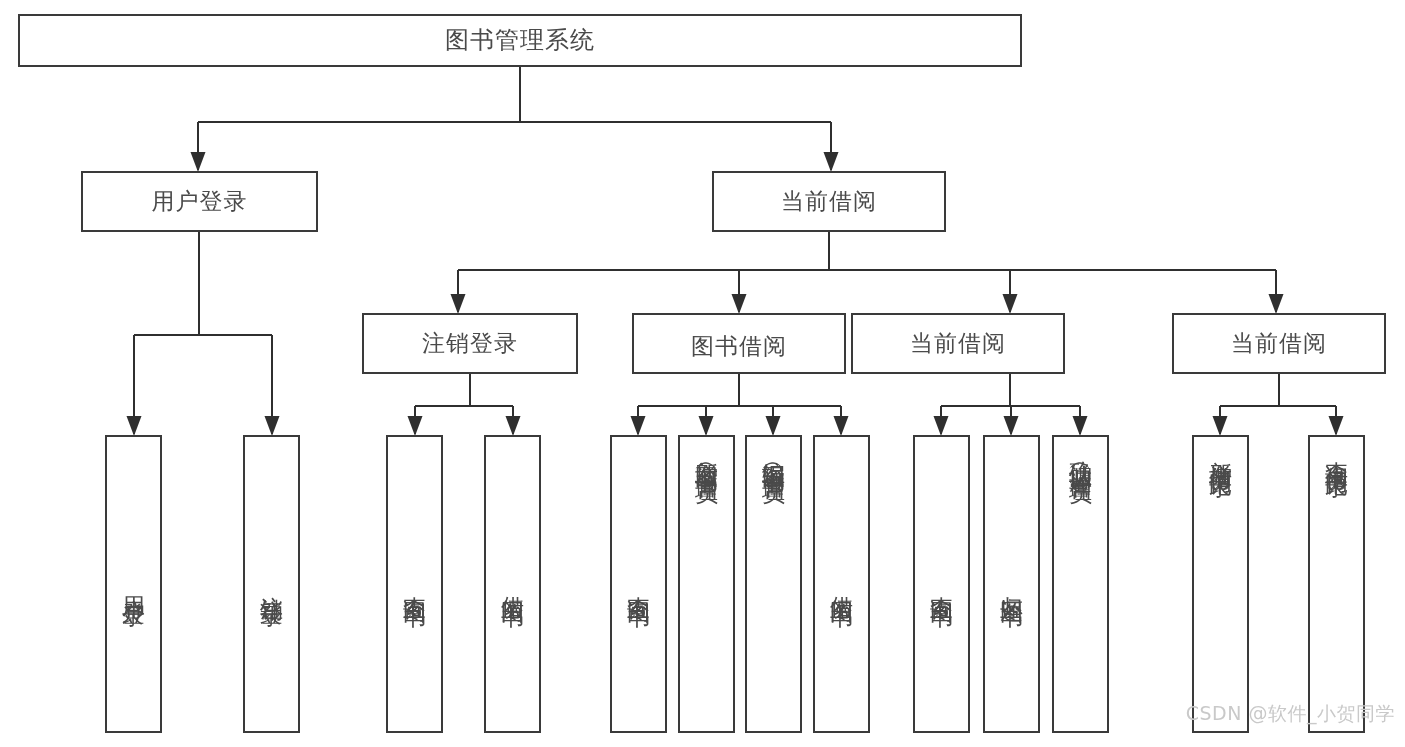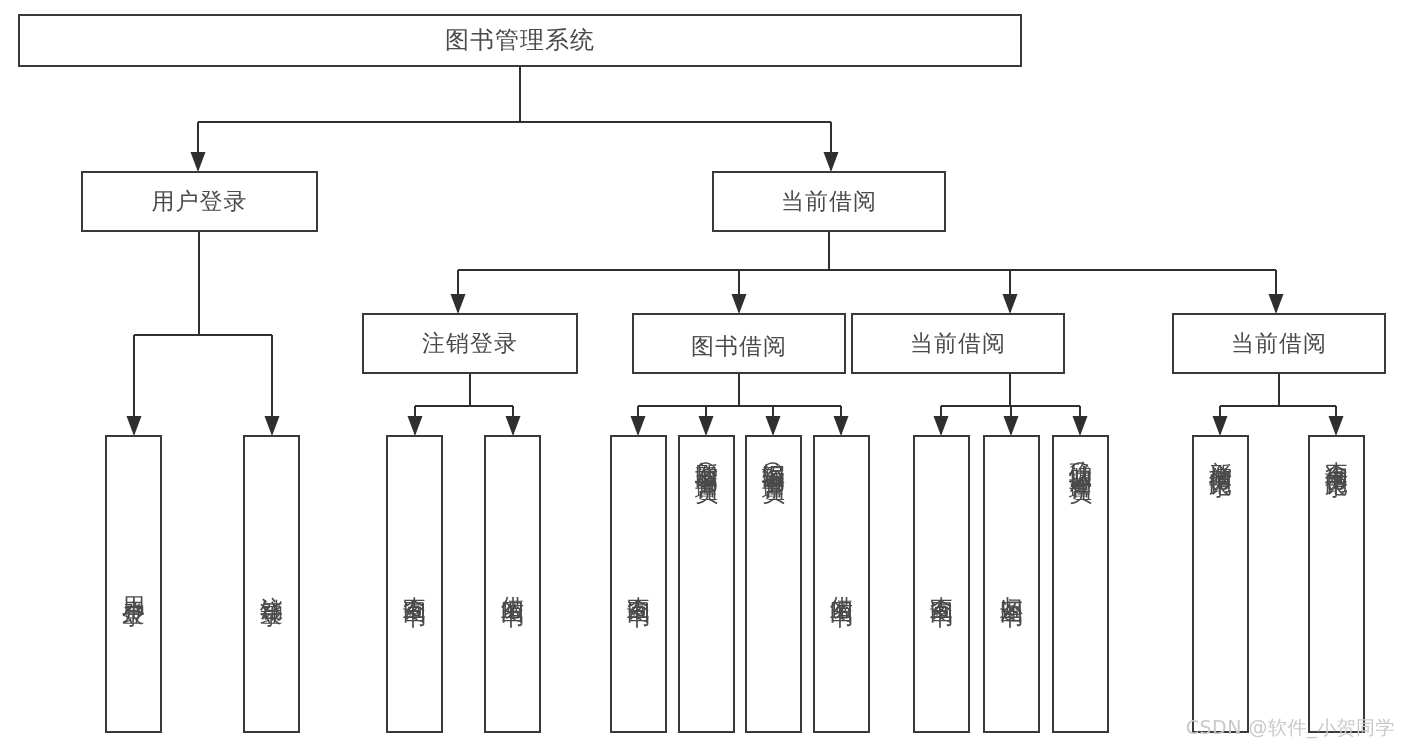--- a/index.html
+++ b/index.html
@@ -63,21 +63,21 @@
   svg.connectors {
     position: absolute;
     left: 0; top: 0;
     width: 1405px;
     height: 747px;
     pointer-events: none;
   }
   .watermark {
     position: absolute;
     right: 10px;
-    bottom: 6px;
+    bottom: 20px;
     font-size: 19px;
     color: #c9c9c9;
     letter-spacing: 0.5px;
     white-space: nowrap;
   }
 </style>
 </head>
 <body>
 
 <div id="diagram-root">

